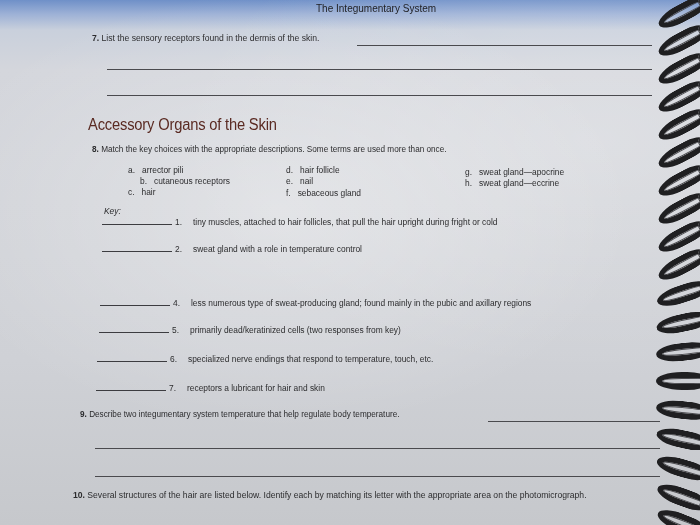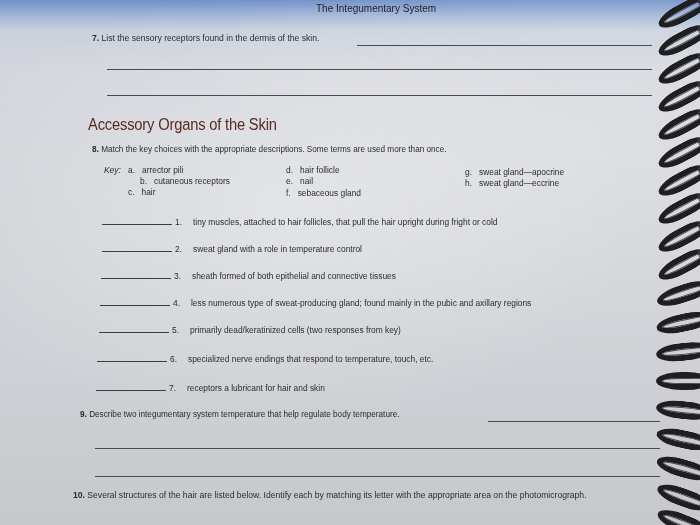--- a/index.html
+++ b/index.html
@@ -17,21 +17,21 @@
         radial-gradient(ellipse at 85% 30%, rgba(255,255,255,0.25), rgba(255,255,255,0) 50%);
     }
     .abs { position: absolute; white-space: nowrap; }
     .header-title { left: 316px; top: 3px; font-size: 10px; color: #1f1f22; }
     .q-num { font-weight: bold; }
     .q7 { left: 92px; top: 33px; font-size: 8.6px; }
     .rule { position: absolute; height: 1px; background: #4a4a4e; }
     .section-title { left: 88px; top: 116px; font-size: 16px; color: #5a2a22; letter-spacing: -0.2px; transform: scaleX(0.92); transform-origin: left; }
     .q8 { left: 92px; top: 145px; font-size: 8.2px; }
     .key { font-size: 8.4px; }
-    .key-label { font-style: italic; }
+    .key-label { font-style: italic; margin-top: 41px; }
     .item { font-size: 8.4px; }
     .item .blank { display: inline-block; width: 70px; border-bottom: 1px solid #3c3c40; margin-right: 3px; vertical-align: baseline; }
     .item .num { display: inline-block; width: 18px; }
     .q9 { left: 80px; top: 410px; font-size: 8.2px; }
     .q10 { left: 73px; top: 489px; font-size: 8.6px; width: 595px; white-space: normal; line-height: 12px; text-align: justify; text-align-last: left; }
     .spiral { position: absolute; right: 0; top: 0; width: 52px; height: 525px; }
     .coil {
       position: absolute; left: 8px; width: 52px; height: 18px;
       border: 6px solid #1f1f21; border-right-color: #2a2a2c;
       border-radius: 50% 40% 40% 50%;
@@ -94,23 +94,20 @@
     <span>h.</span>&nbsp;&nbsp;
     <span>sweat gland—eccrine</span>
   </div>
 
   <div class="abs item" style="left:102px; top:217px;">
     <span class="blank"></span><span class="num">1.</span><span>tiny muscles, attached to hair follicles, that pull the hair upright during fright or cold</span>
   </div>
   <div class="abs item" style="left:102px; top:244px;">
     <span class="blank"></span><span class="num">2.</span><span>sweat gland with a role in temperature control</span>
   </div>
-  <div class="abs item" style="left:101px; top:271px;">
-    <span class="blank"></span><span class="num">3.</span><span>sheath formed of both epithelial and connective tissues</span>
-  </div>
   <div class="abs item" style="left:100px; top:298px;">
     <span class="blank"></span><span class="num">4.</span><span>less numerous type of sweat-producing gland; found mainly in the pubic and axillary regions</span>
   </div>
   <div class="abs item" style="left:99px; top:325px;">
     <span class="blank"></span><span class="num">5.</span><span>primarily dead/keratinized cells (two responses from key)</span>
   </div>
   <div class="abs item" style="left:97px; top:354px;">
     <span class="blank"></span><span class="num">6.</span><span>specialized nerve endings that respond to temperature, touch, etc.</span>
   </div>
   <div class="abs item" style="left:96px; top:383px;">

